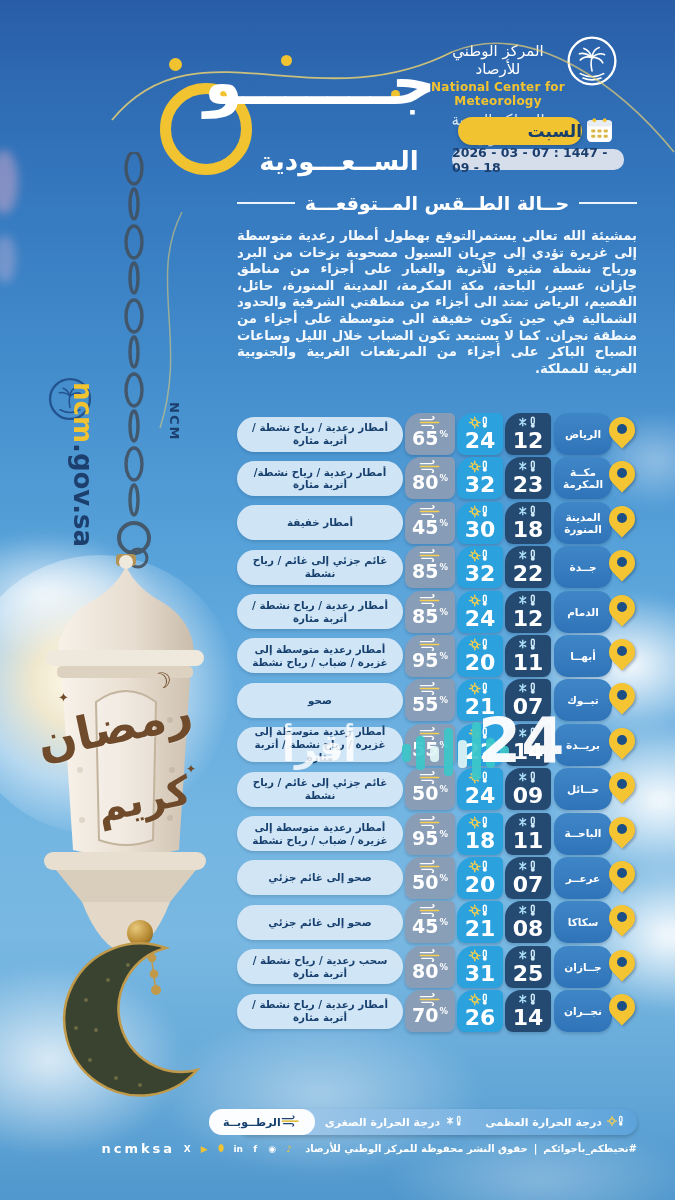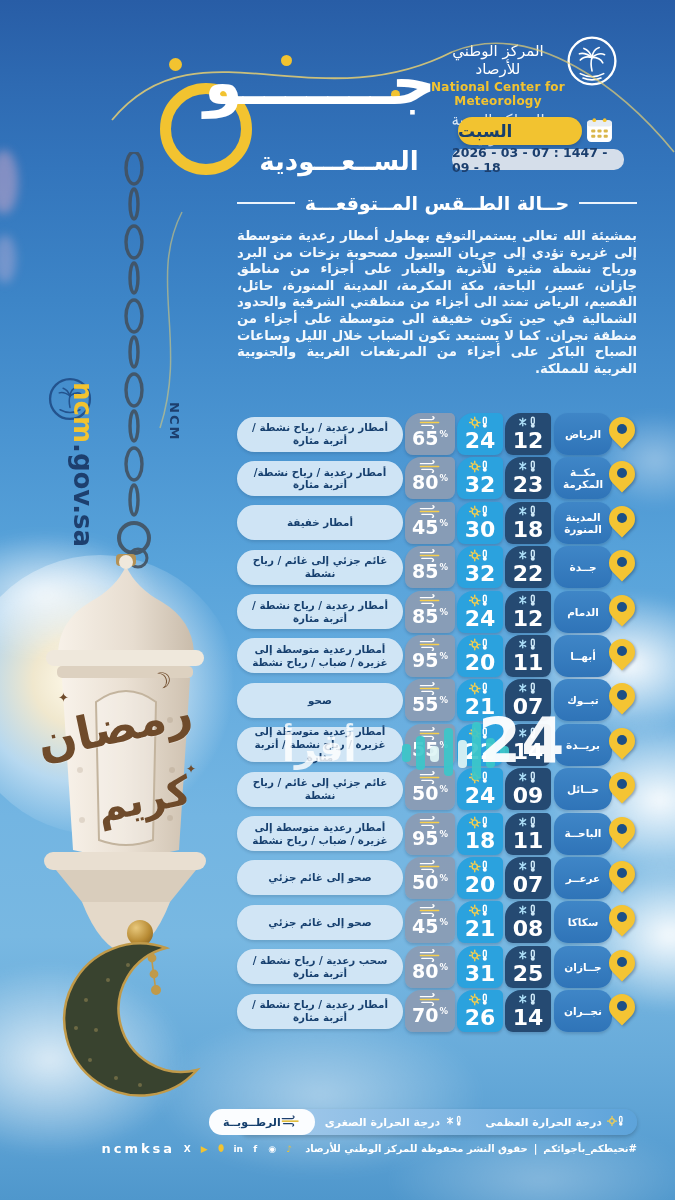--- a/index.html
+++ b/index.html
@@ -13,21 +13,21 @@
     background:radial-gradient(circle at 42% 45%,rgba(255,250,235,1) 0%,rgba(255,238,204,.9) 20%,rgba(255,255,255,.5) 45%,rgba(255,255,255,0) 70%);}
   .bokeh{position:absolute;border-radius:50%;filter:blur(5px);}
   
   .orgblock{position:absolute;left:428px;top:42px;width:140px;text-align:center;color:#fff;direction:rtl;}
   .org-ar{font-size:15px;font-weight:normal;}
   .org-en{font-size:12px;font-weight:bold;color:#f2c330;letter-spacing:.2px;margin-top:2px;text-align:center;}
   .org-sa{font-size:15px;color:#dce9f7;margin-top:3px;}
   .emblem{position:absolute;left:565px;top:34px;width:54px;height:54px;}
   
   .daypill{position:absolute;left:458px;top:117px;width:124px;height:28px;background:#f2c330;border-radius:14px;
-    display:flex;align-items:center;justify-content:flex-start;color:#173f6d;font-weight:bold;font-size:17px;box-shadow:0 2px 4px rgba(0,0,0,.2);}
+    display:flex;align-items:center;justify-content:flex-end;color:#173f6d;font-weight:bold;font-size:17px;box-shadow:0 2px 4px rgba(0,0,0,.2);}
   .calicon{position:absolute;left:586px;top:116px;width:27px;height:27px;}
   .datepill{position:absolute;left:452px;top:149px;width:172px;height:21px;background:rgba(222,228,236,.95);border-radius:10px;
     display:flex;align-items:center;justify-content:center;color:#1c3f6e;font-weight:bold;font-size:12.5px;direction:ltr;}
   
   .logo-ring{position:absolute;left:160px;top:83px;width:92px;height:92px;border:11px solid #f2c330;border-radius:50%;}
   .logo-word{position:absolute;left:186px;top:52px;width:250px;direction:rtl;color:#fff;font-weight:bold;font-size:62px;line-height:1;text-align:right;}
   .logo-sub{position:absolute;left:244px;top:146px;width:190px;direction:rtl;color:#fff;font-weight:bold;font-size:26px;text-align:center;}
   .dot{position:absolute;border-radius:50%;background:#f2c330;}
   
   .sectitle{position:absolute;left:237px;top:192px;width:400px;display:flex;align-items:center;justify-content:center;gap:10px;direction:rtl;color:#fff;}

